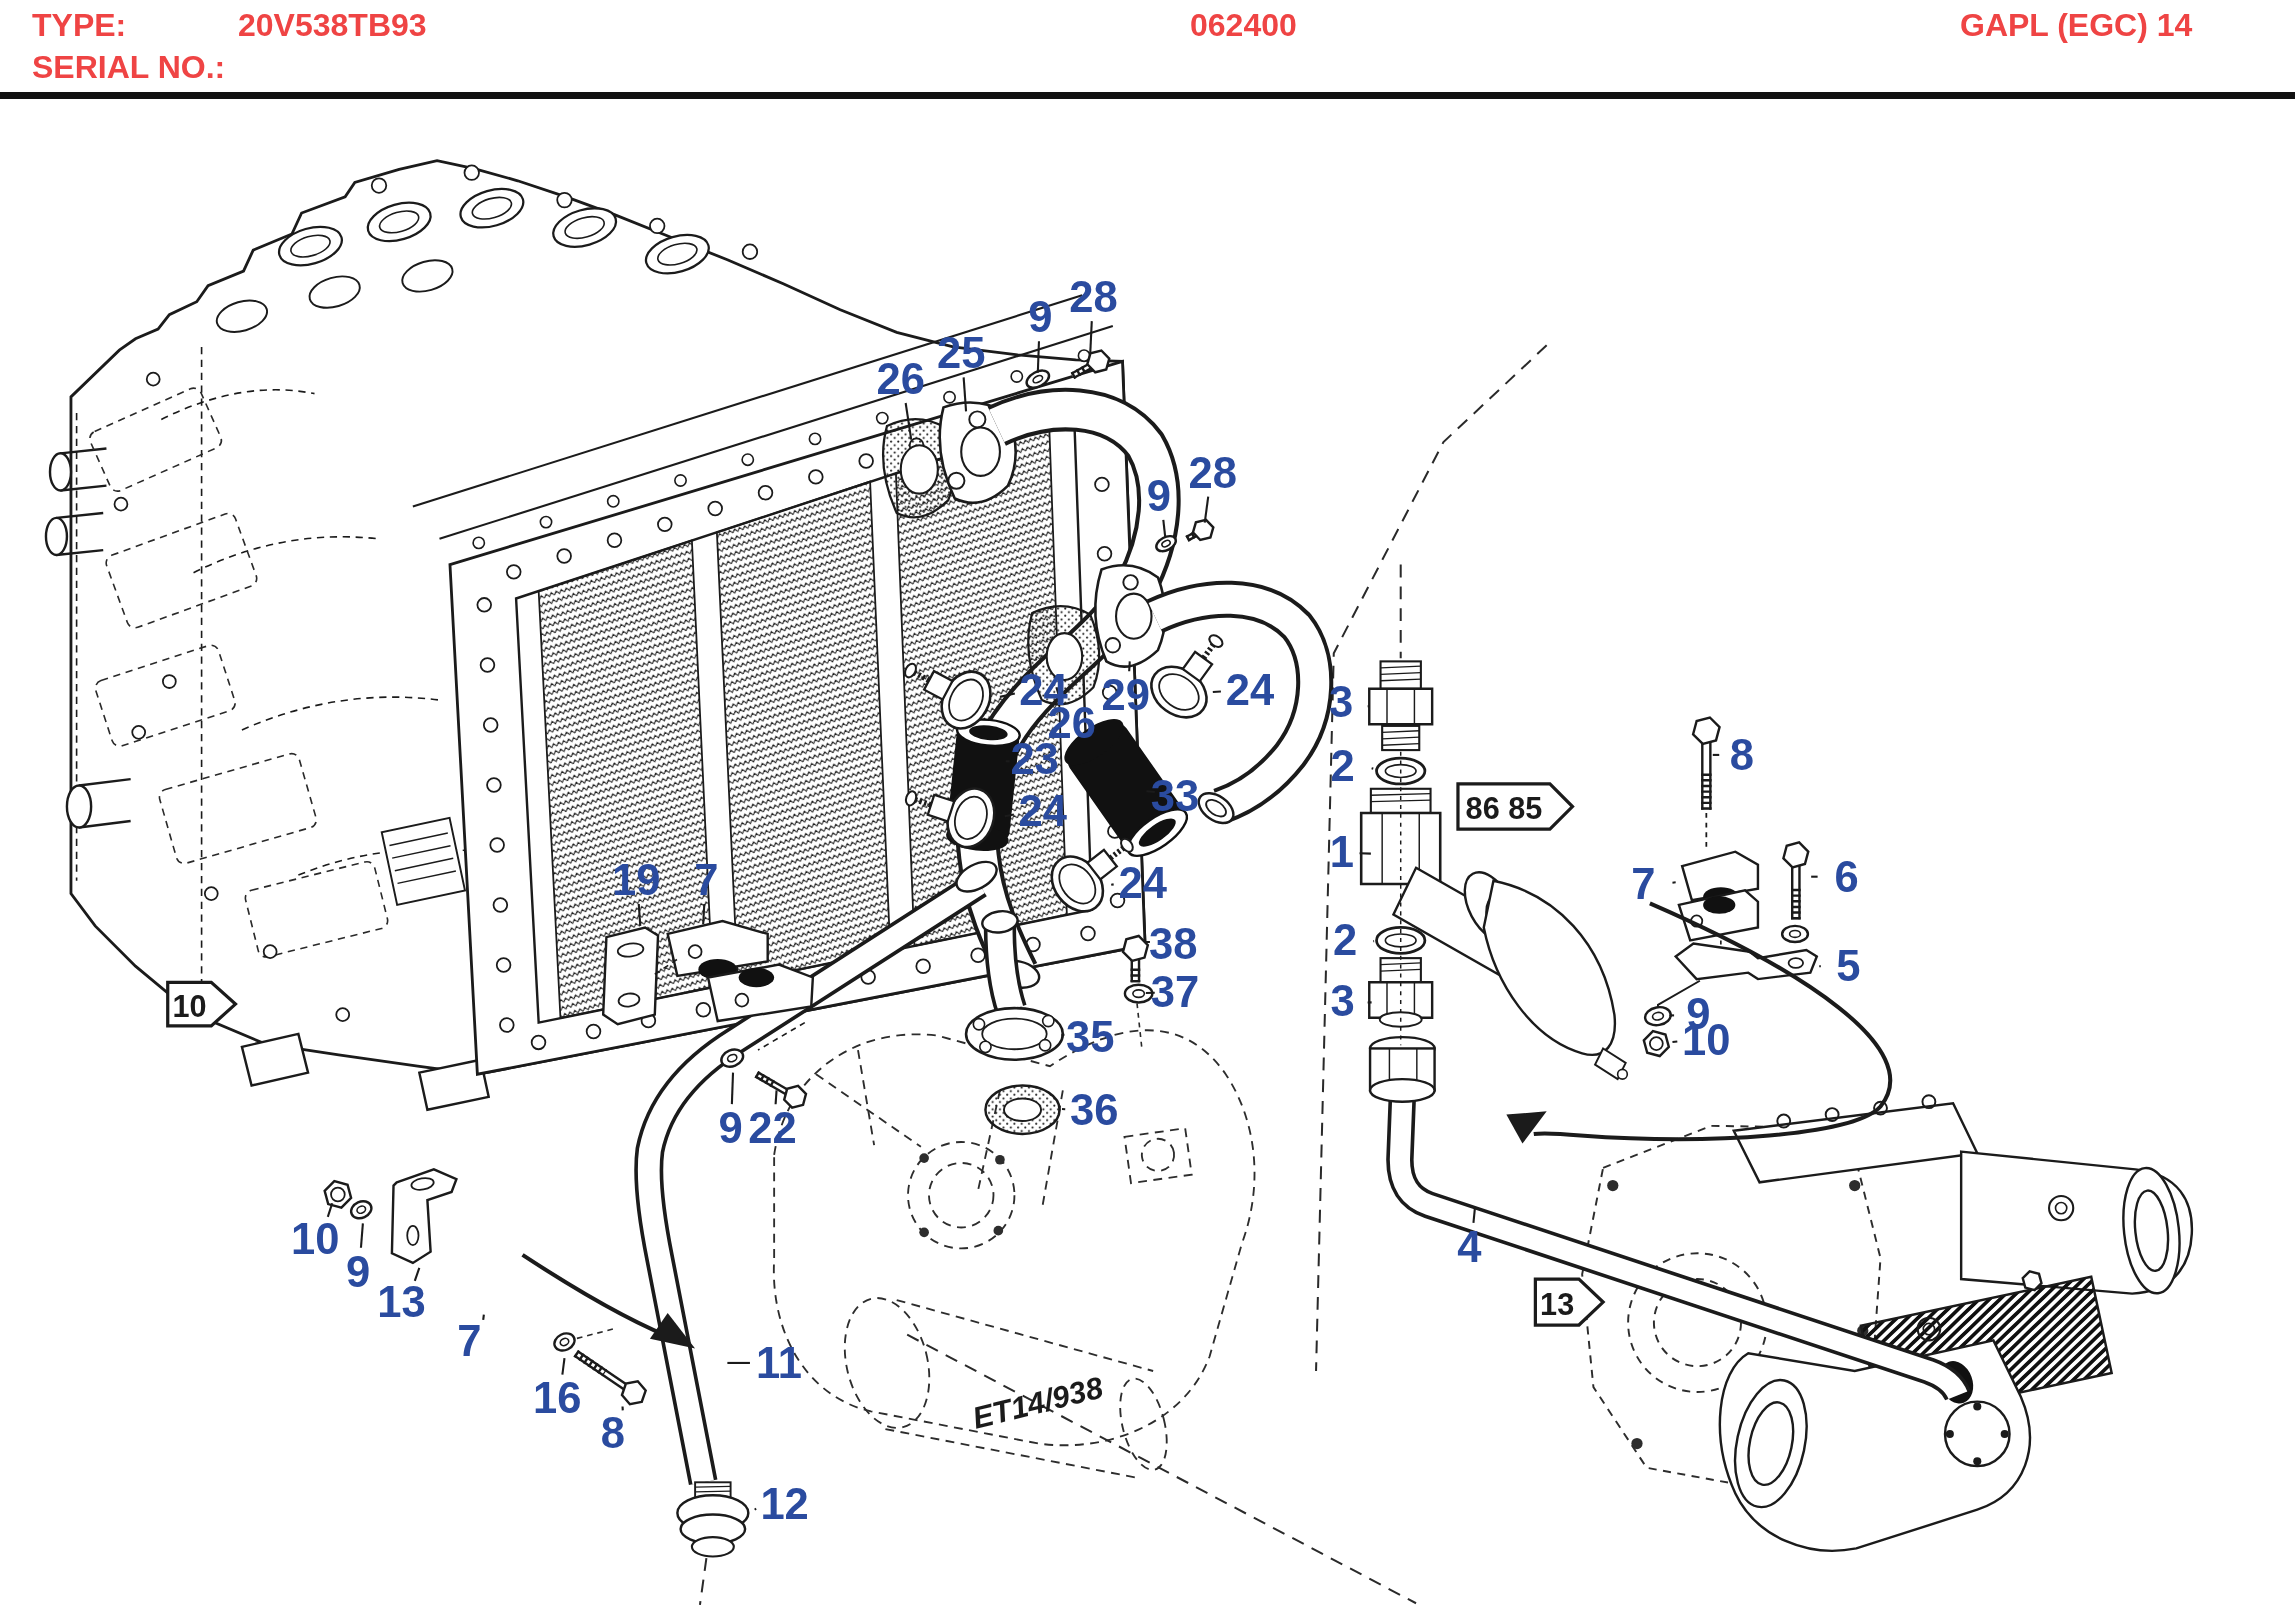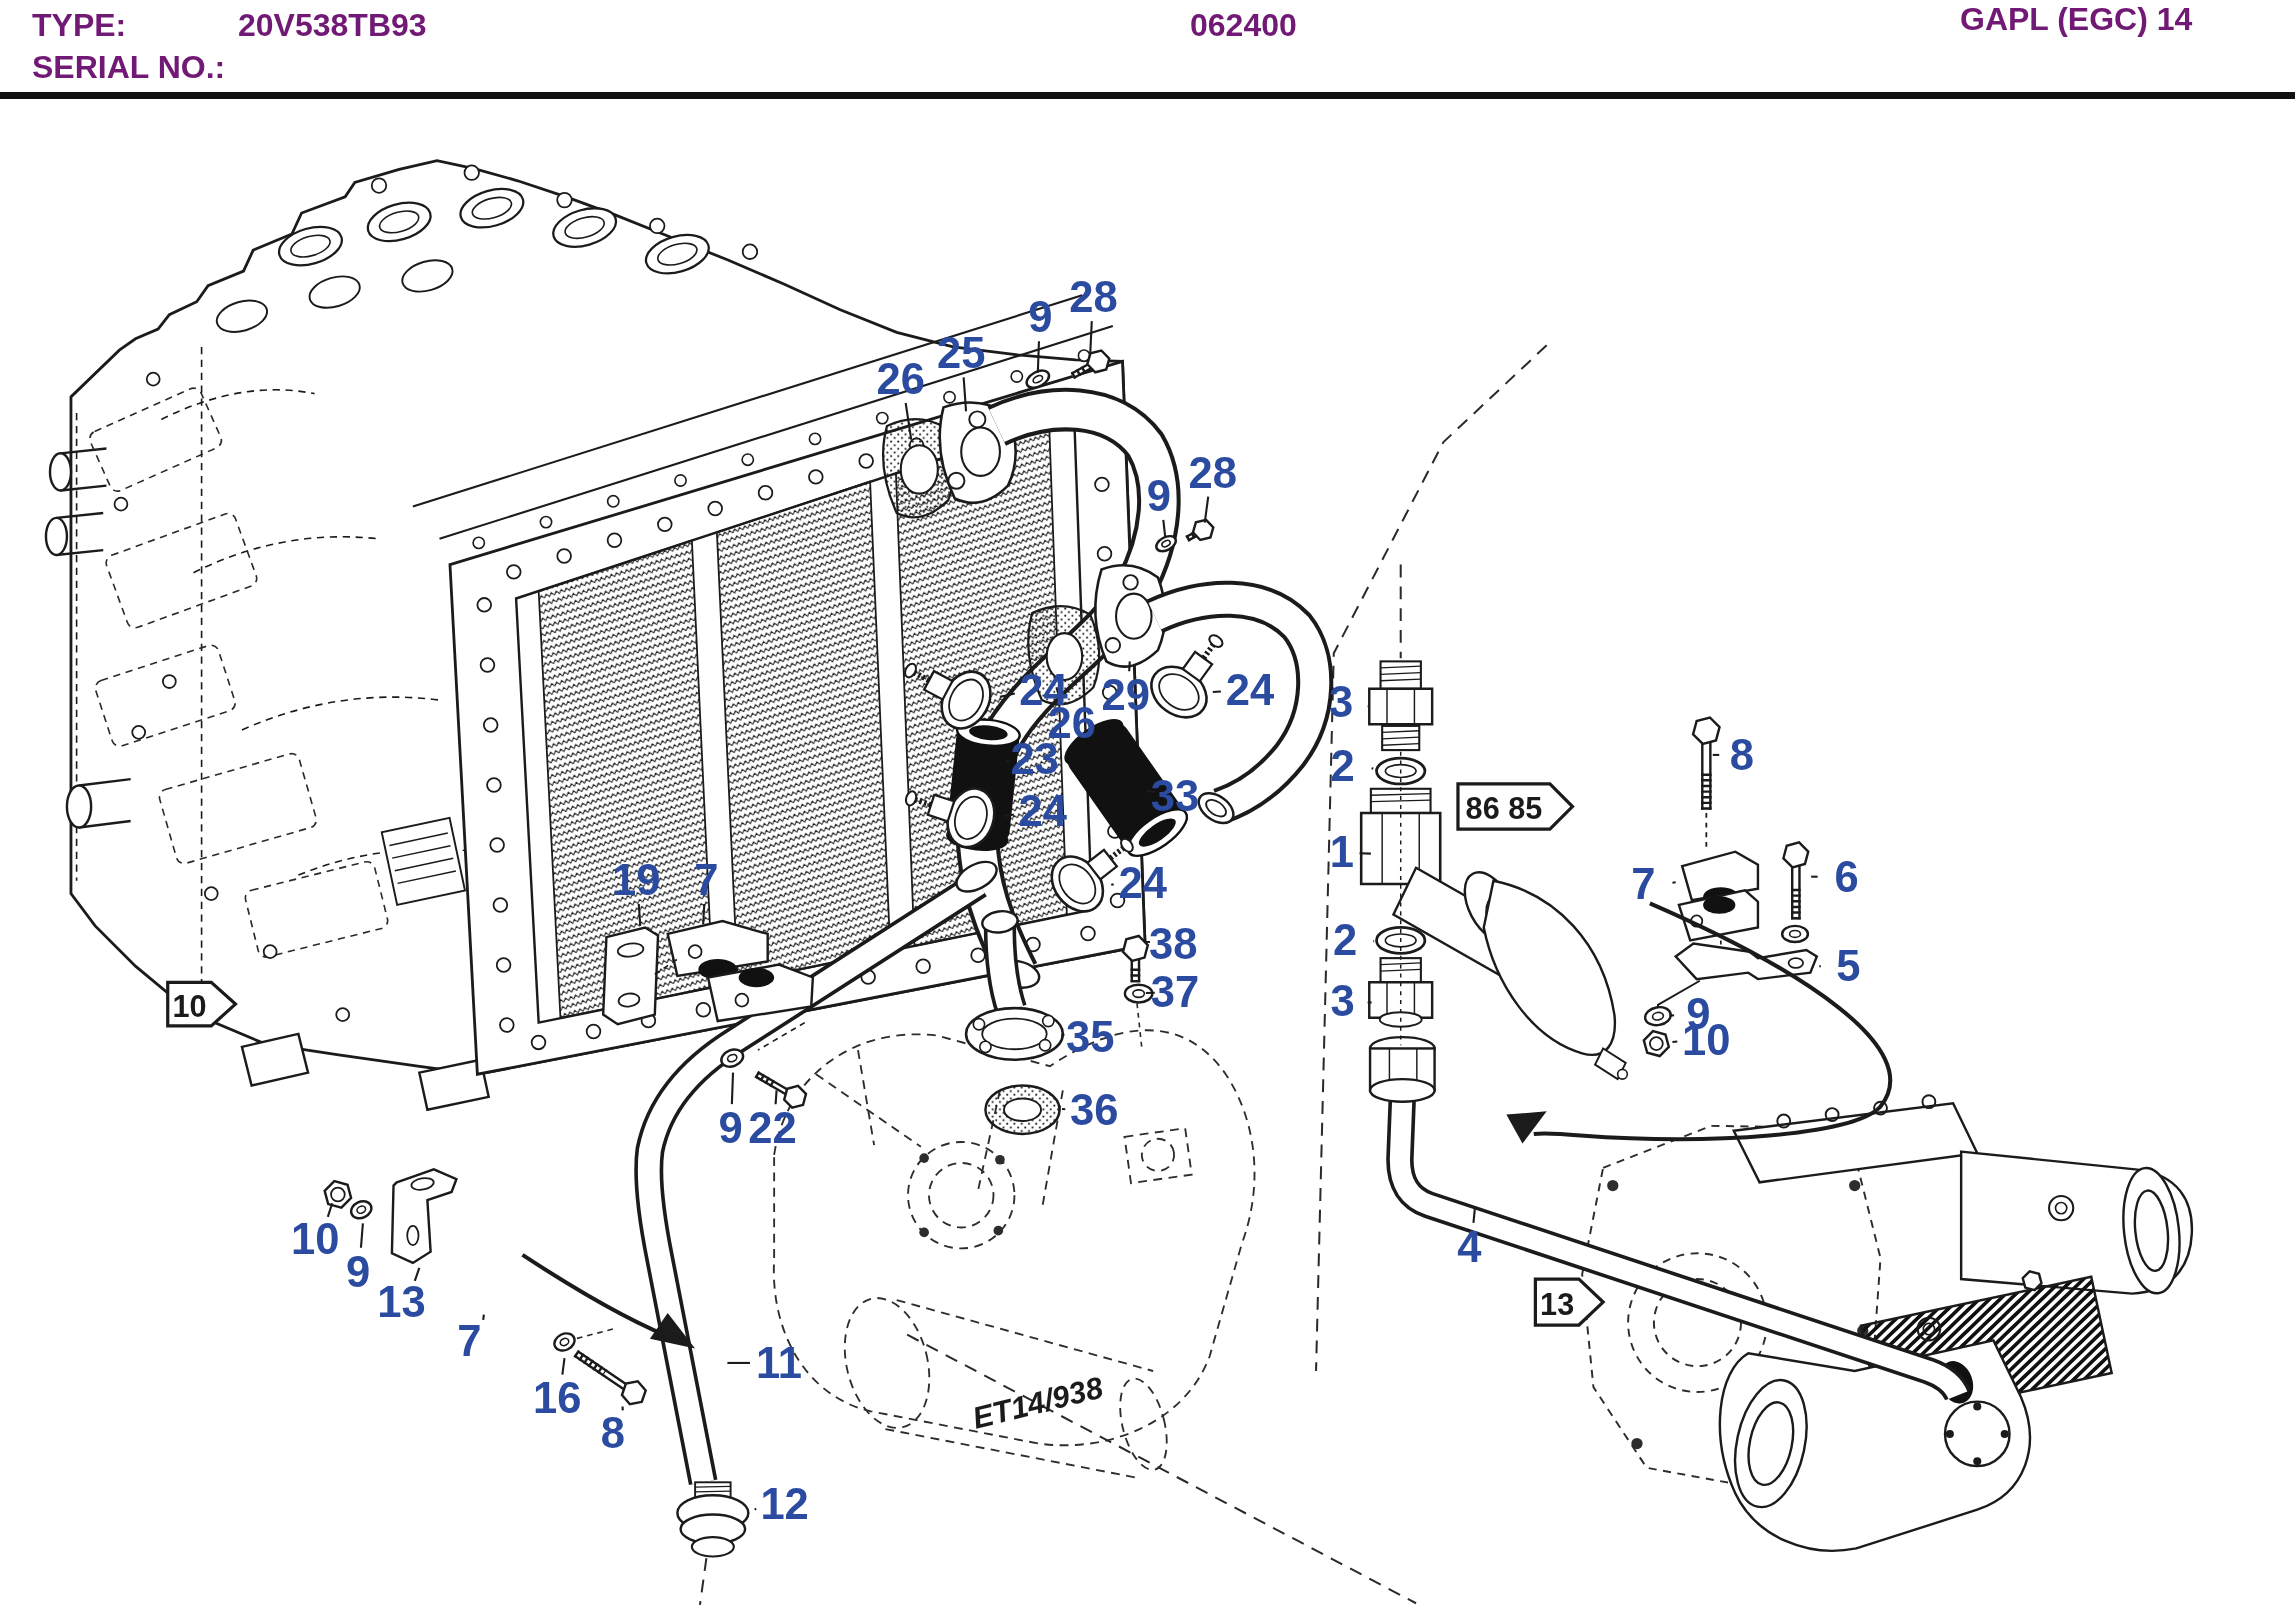--- a/index.html
+++ b/index.html
@@ -1,32 +1,32 @@
 <!DOCTYPE html>
 <html style="font-size:13px"><head>
 <meta charset="utf-8">
 <style>
   html,body{margin:0;padding:0;background:#e8e8e8;}
   .page{position:relative;width:2295px;height:1605px;background:#ffffff;overflow:hidden;
         font-family:"Liberation Sans",sans-serif;}
-  .hdr{position:absolute;color:#701a75;font-weight:bold;font-size:32px;white-space:nowrap;}
+  .hdr{position:absolute;color:#ef4444;font-weight:bold;font-size:32px;white-space:nowrap;}
   #rule{position:absolute;left:0;top:92px;width:2295px;height:6.5px;background:#111;}
   svg{position:absolute;left:0;top:0;}
   text{font-family:"Liberation Sans",sans-serif;}
 </style>
 </head>
 <body>
 
 <div class="page">
 
   <div class="hdr" style="left:32px;top:6.5px">TYPE:</div>
   <div class="hdr" style="left:238px;top:6.5px">20V538TB93</div>
   <div class="hdr" style="left:32px;top:49px">SERIAL NO.:</div>
   <div class="hdr" style="left:1190px;top:6.5px">062400</div>
-  <div class="hdr" style="left:1960px;top:1px">GAPL (EGC) 14</div>
+  <div class="hdr" style="left:1960px;top:7px">GAPL (EGC) 14</div>
   <div id="rule"></div>
 
   <svg id="dwg" width="2295" height="1605" viewBox="0 0 2846 1990">
     <defs>
       <pattern id="mesh" width="13" height="9" patternUnits="userSpaceOnUse" patternTransform="rotate(-17)">
         <path d="M0,6.5 L3.25,2.5 L6.5,6.5 L9.75,2.5 L13,6.5" fill="none" stroke="#1b1b1b" stroke-width="1.25"></path>
       </pattern>
       <pattern id="fins" width="9" height="9" patternUnits="userSpaceOnUse" patternTransform="rotate(58)">
         <rect width="4.5" height="9" fill="#101010"></rect>
       </pattern>

